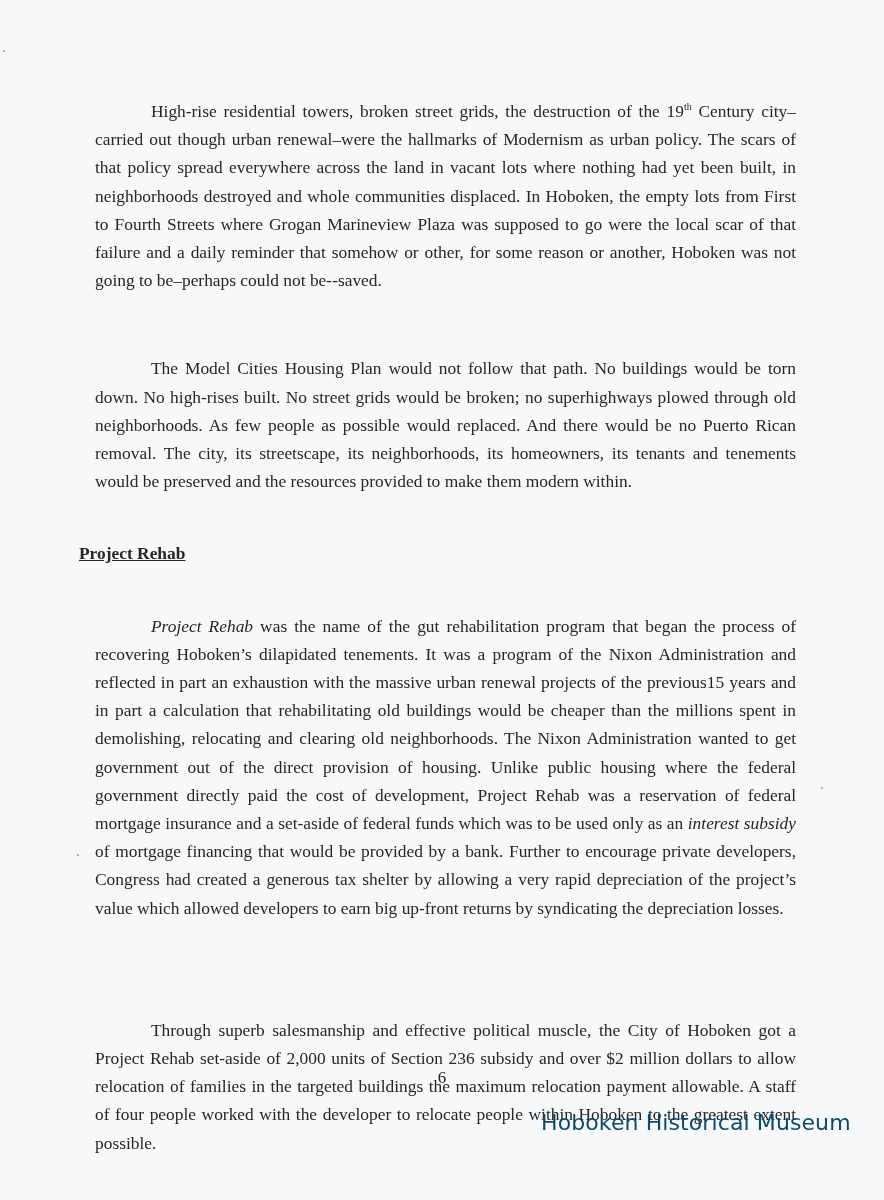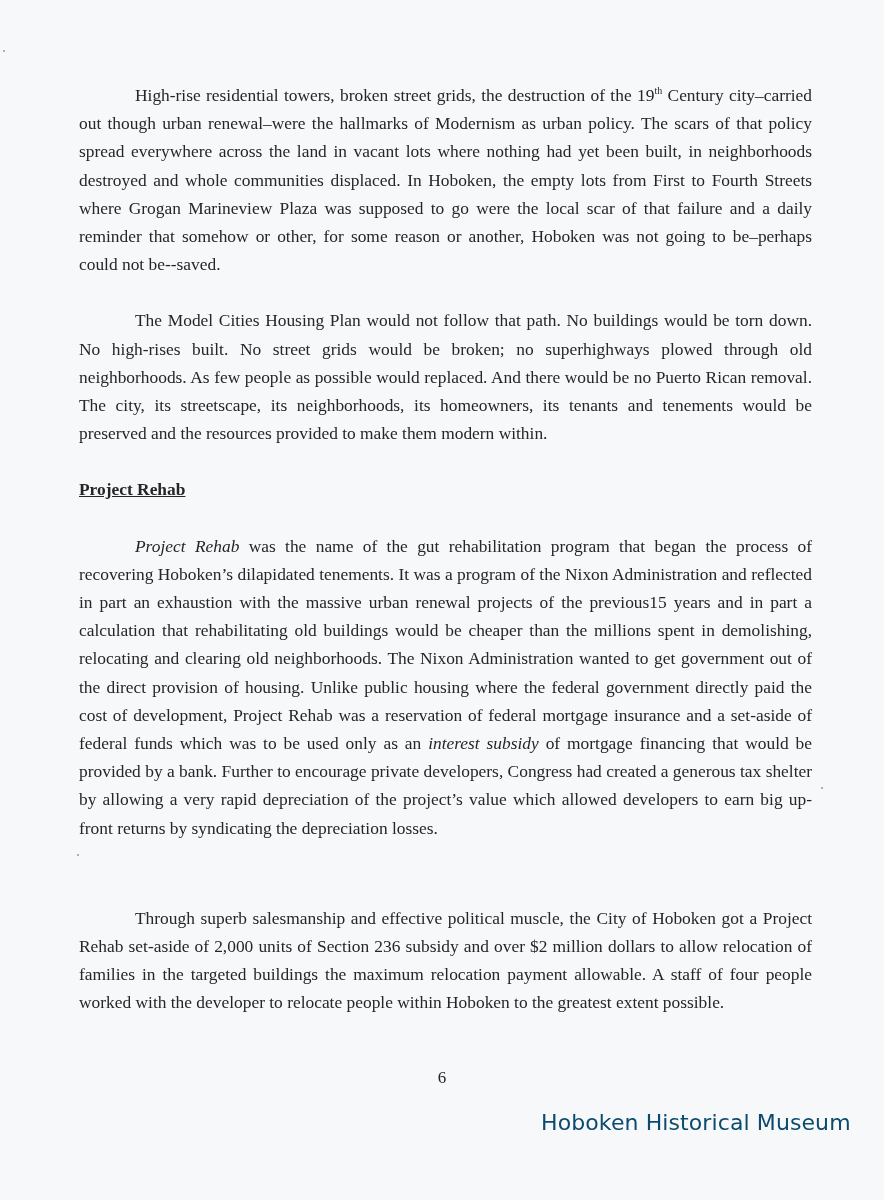--- a/index.html
+++ b/index.html
@@ -18,21 +18,21 @@
   .page {
     position: absolute;
     left: 79px;
     top: 81px;
     width: 733px;
     font-size: 17.4px;
     line-height: 28.2px;
     text-align: justify;
   }
   .para {
-    margin: 0;
+    margin: 16px;
     text-indent: 56px;
   }
   .gap-1 { height: 28px; }
   .gap-2 { height: 28px; }
   .gap-3 { height: 28px; }
   .gap-4 { height: 62px; }
   .heading {
     margin: 0;
     font-weight: bold;
     text-decoration: underline;

